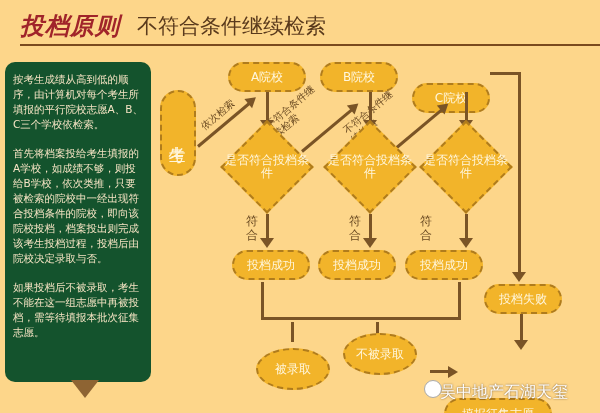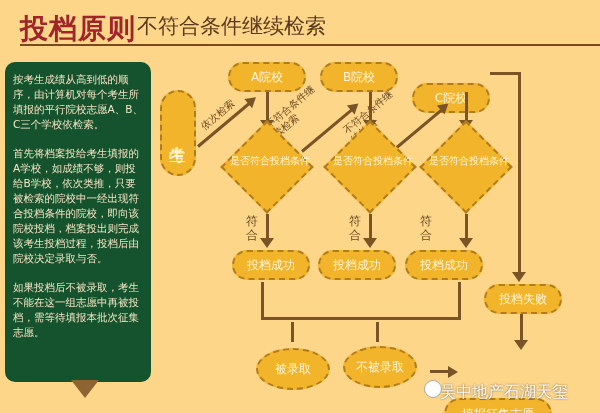--- a/index.html
+++ b/index.html
@@ -1,29 +1,29 @@
 <!DOCTYPE html>
 <html><head>
 <meta charset="utf-8">
 <style>
   html, body { margin:0; padding:0; }
   body { width:600px; height:413px; background:#fdd68a; font-family:"DejaVu Sans", sans-serif; position:relative; overflow:hidden; }
-  .title-main { position:absolute; left:20px; top:10px; font-size:28px; font-weight:bold; color:#a0242a; letter-spacing:1px; }
+  .title-main { position:absolute; left:20px; top:10px; font-size:24px; font-weight:bold; color:#a0242a; letter-spacing:1px;font-style:italic; }
   .title-sub { position:absolute; left:137px; top:12px; font-size:21px; color:#5a3a1c; }
   .title-line { position:absolute; left:20px; top:44px; width:580px; height:2px; background:#7a4a1e; }
   .panel { position:absolute; left:5px; top:62px; width:146px; height:320px; background:#14532d; border-radius:10px; }
   .panel-tail { position:absolute; left:71px; top:380px; width:0; height:0; border-left:14px solid transparent; border-right:14px solid transparent; border-top:18px solid #8e6433; }
   .panel p { margin:0 0 14px 0; padding:0 8px; color:#f6e4c4; font-size:10.5px; line-height:15px; }
   .panel .p1 { padding-top:10px; }
   .node { position:absolute; background:#f2b42a; border:2px dashed #b07c1c; color:#fff6dc; display:flex; align-items:center; justify-content:center; font-size:12px; box-sizing:border-box; }
   .pill { border-radius:16px; }
   .oval { border-radius:50%; }
   .diamond-wrap { position:absolute; width:66px; height:66px; }
   .diamond { position:absolute; left:0; top:0; width:66px; height:66px; background:#f2b42a; border:2px dashed #b07c1c; transform:rotate(45deg); box-sizing:border-box; }
-  .diamond-text { position:absolute; left:-10px; top:20px; width:86px; text-align:right; color:#fff6dc; font-size:10px; line-height:13px; }
+  .diamond-text { position:absolute; left:-10px; top:20px; width:86px; text-align:center; color:#fff6dc; font-size:12px; line-height:13px; }
   .line { position:absolute; background:#7a5426; }
   .ah-down { position:absolute; width:0; height:0; border-left:7px solid transparent; border-right:7px solid transparent; border-top:10px solid #7a5426; }
   .ah-right { position:absolute; width:0; height:0; border-top:6px solid transparent; border-bottom:6px solid transparent; border-left:10px solid #7a5426; }
   .diag { position:absolute; height:3px; background:#7a5426; transform-origin:left center; }
   .diag::after { content:""; position:absolute; right:-6px; top:-5px; border-top:6px solid transparent; border-bottom:6px solid transparent; border-left:10px solid #7a5426; }
   .label { position:absolute; color:#6a4a22; font-size:10px; }
   .vlabel { position:absolute; color:#6a4a22; font-size:12px; width:14px; line-height:14px; }
   .watermark { position:absolute; left:440px; top:382px; color:#fff; font-size:16px; text-shadow:0 0 2px #6a4a22; }
   .wm-icon { position:absolute; left:424px; top:380px; width:16px; height:16px; border-radius:50%; background:#fff; border:1px solid #aaa; }
 </style>
@@ -95,19 +95,19 @@
 <div class="line" style="left:520px;top:314px;width:3px;height:26px;"></div>
 <div class="ah-down" style="left:514px;top:340px;"></div>
 
 <div class="line" style="left:261px;top:282px;width:3px;height:37px;"></div>
 <div class="line" style="left:261px;top:317px;width:200px;height:3px;"></div>
 <div class="line" style="left:458px;top:282px;width:3px;height:38px;"></div>
 <div class="line" style="left:291px;top:322px;width:3px;height:20px;"></div>
 <div class="line" style="left:376px;top:322px;width:3px;height:20px;"></div>
 
 <div class="node oval" style="left:256px;top:348px;width:74px;height:42px;">被录取</div>
-<div class="node oval" style="left:343px;top:346px;width:74px;height:42px;">不被录取</div>
+<div class="node oval" style="left:343px;top:333px;width:74px;height:42px;">不被录取</div>
 <div class="line" style="left:430px;top:370px;width:20px;height:3px;"></div>
 <div class="ah-right" style="left:448px;top:366px;"></div>
 <div class="node pill" style="left:444px;top:354px;width:108px;height:32px;border-radius:17px;margin-top:44px;">填报征集志愿</div>
 
 <div class="wm-icon"></div>
 <div class="watermark">吴中地产石湖天玺</div>
 
 </body></html>

